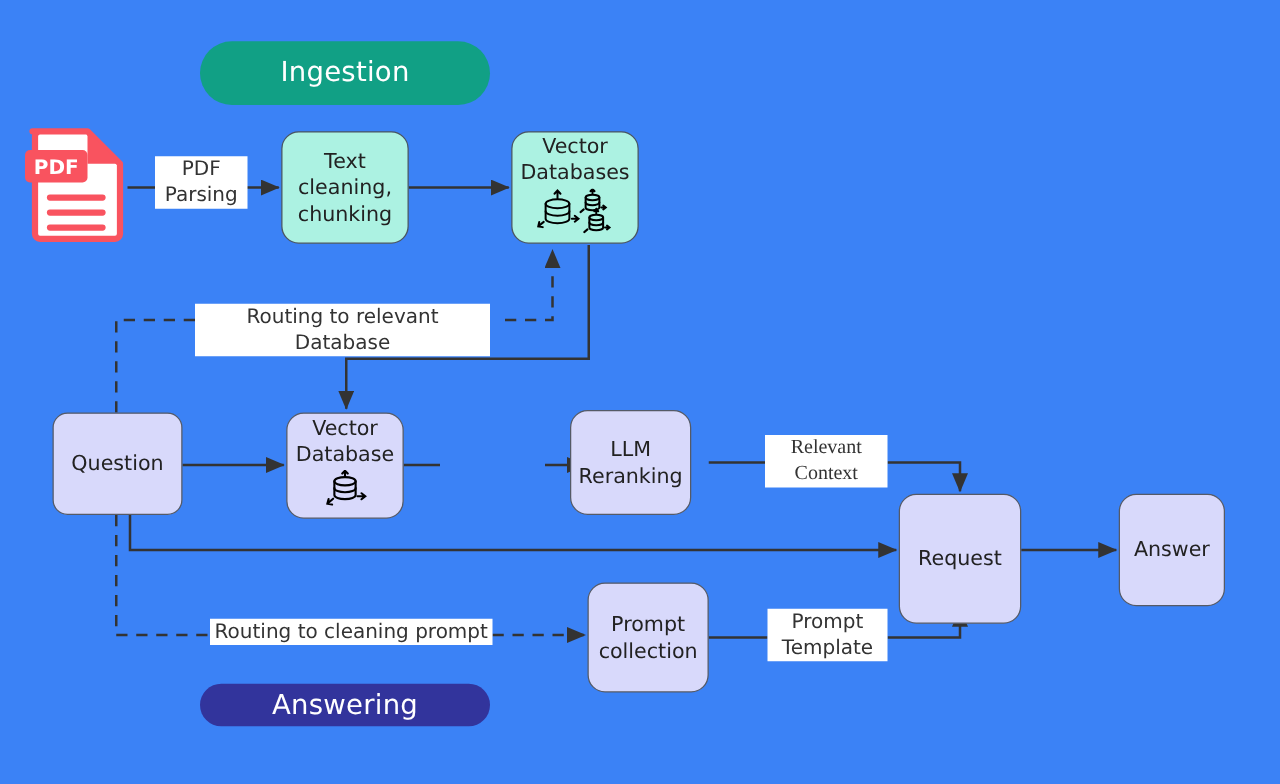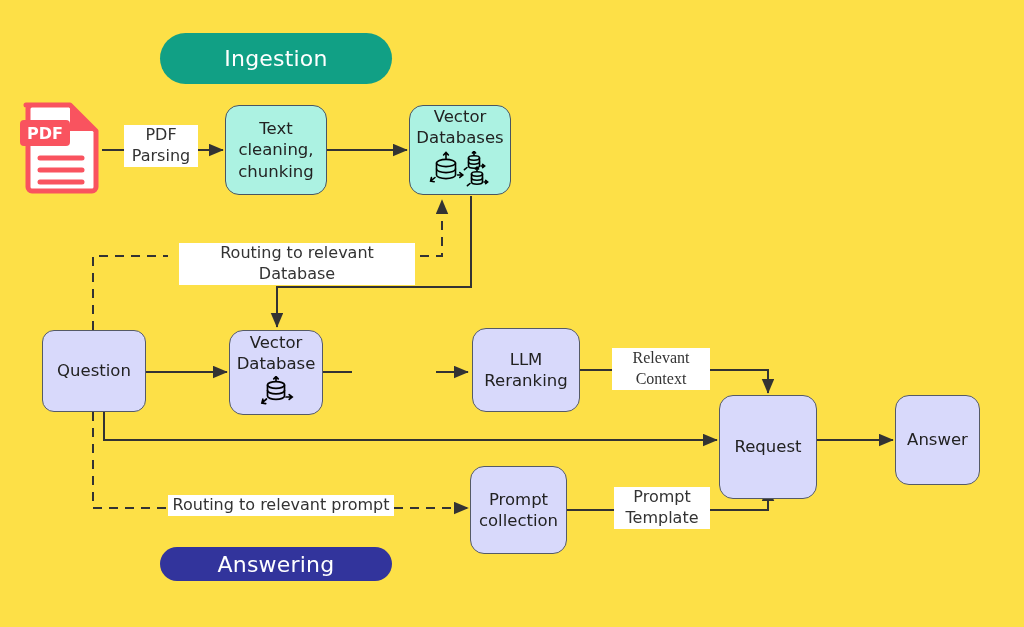--- a/index.html
+++ b/index.html
@@ -7,21 +7,21 @@
     padding: 0;
     background: #ffffff;
   }
   body {
     font-family: "DejaVu Sans", sans-serif;
   }
   #canvas {
     position: relative;
     width: 1024px;
     height: 627px;
-    background: #fde047;
+    background: #3b82f6;
     overflow: hidden;
   }
   #wires {
     position: absolute;
     left: 0;
     top: 0;
     width: 1024px;
     height: 627px;
     pointer-events: none;
   }
@@ -66,21 +66,21 @@
   }
   .node.mint   { background: #acf2e2; border-color: #4a5560; }
   .node.lav    { background: #d8d9fb; border-color: #555a66; }
   .node .label { white-space: pre-line; }
   .node .dbicon { margin-top: 2px; }
 
   #node-text-cleaning   { left: 225px; top: 105px; width: 102px; height: 90px; }
   #node-vector-dbs      { left: 409px; top: 105px; width: 102px; height: 90px; }
   #node-question        { left: 42px;  top: 330px; width: 104px; height: 82px; border-radius: 12px; }
   #node-vector-db       { left: 229px; top: 330px; width: 94px;  height: 85px; }
-  #node-llm-rerank      { left: 472px; top: 328px; width: 108px;  height: 84px; }
+  #node-llm-rerank      { left: 456px; top: 328px; width: 97px;  height: 84px; }
   #node-request         { left: 719px; top: 395px; width: 98px;  height: 104px; }
   #node-answer          { left: 895px; top: 395px; width: 85px;  height: 90px; }
   #node-prompt-coll     { left: 470px; top: 466px; width: 97px;  height: 88px; }
 
   #node-vector-dbs .label,
   #node-vector-db .label { margin-top: -2px; }
 
   
   #pdf-icon {
     position: absolute;
@@ -97,21 +97,21 @@
     text-align: center;
     white-space: pre-line;
     background: #ffffff;
     padding: 0 3px;
     box-sizing: border-box;
   }
   #lbl-pdf-parsing     { left: 124px; top: 125px; width: 74px; }
   #lbl-parent-page     { left: 352px; top: 338px; width: 84px; }
   #lbl-relevant-ctx    { left: 612px; top: 348px; width: 98px; font-family: Liberation Serif, serif; }
   #lbl-prompt-template { left: 614px; top: 487px; width: 96px; }
-  #lbl-routing-db      { left: 179px; top: 243px; width: 236px; }
+  #lbl-routing-db      { left: 156px; top: 243px; width: 236px; }
   #lbl-routing-prompt  { left: 168px; top: 495px; width: 226px; }
 </style>
 </head>
 <body>
 
 <div id="canvas">
 
   <svg id="wires" viewBox="0 0 1024 627" width="1024" height="627">
     <defs>
       <marker id="arrow" markerWidth="9" markerHeight="9" refX="7.2" refY="3.2" orient="auto" markerUnits="strokeWidth">
@@ -267,15 +267,15 @@
 
 
   <div class="edge-label" id="lbl-relevant-ctx">Relevant
 Context</div>
 
   <div class="edge-label" id="lbl-prompt-template">Prompt
 Template</div>
 
   <div class="edge-label" id="lbl-routing-db">Routing to relevant Database</div>
 
-  <div class="edge-label" id="lbl-routing-prompt">Routing to relevant prompt</div>
+  <div class="edge-label" id="lbl-routing-prompt">Routing to cleaning prompt</div>
 
 </div>
 
 </body></html>

